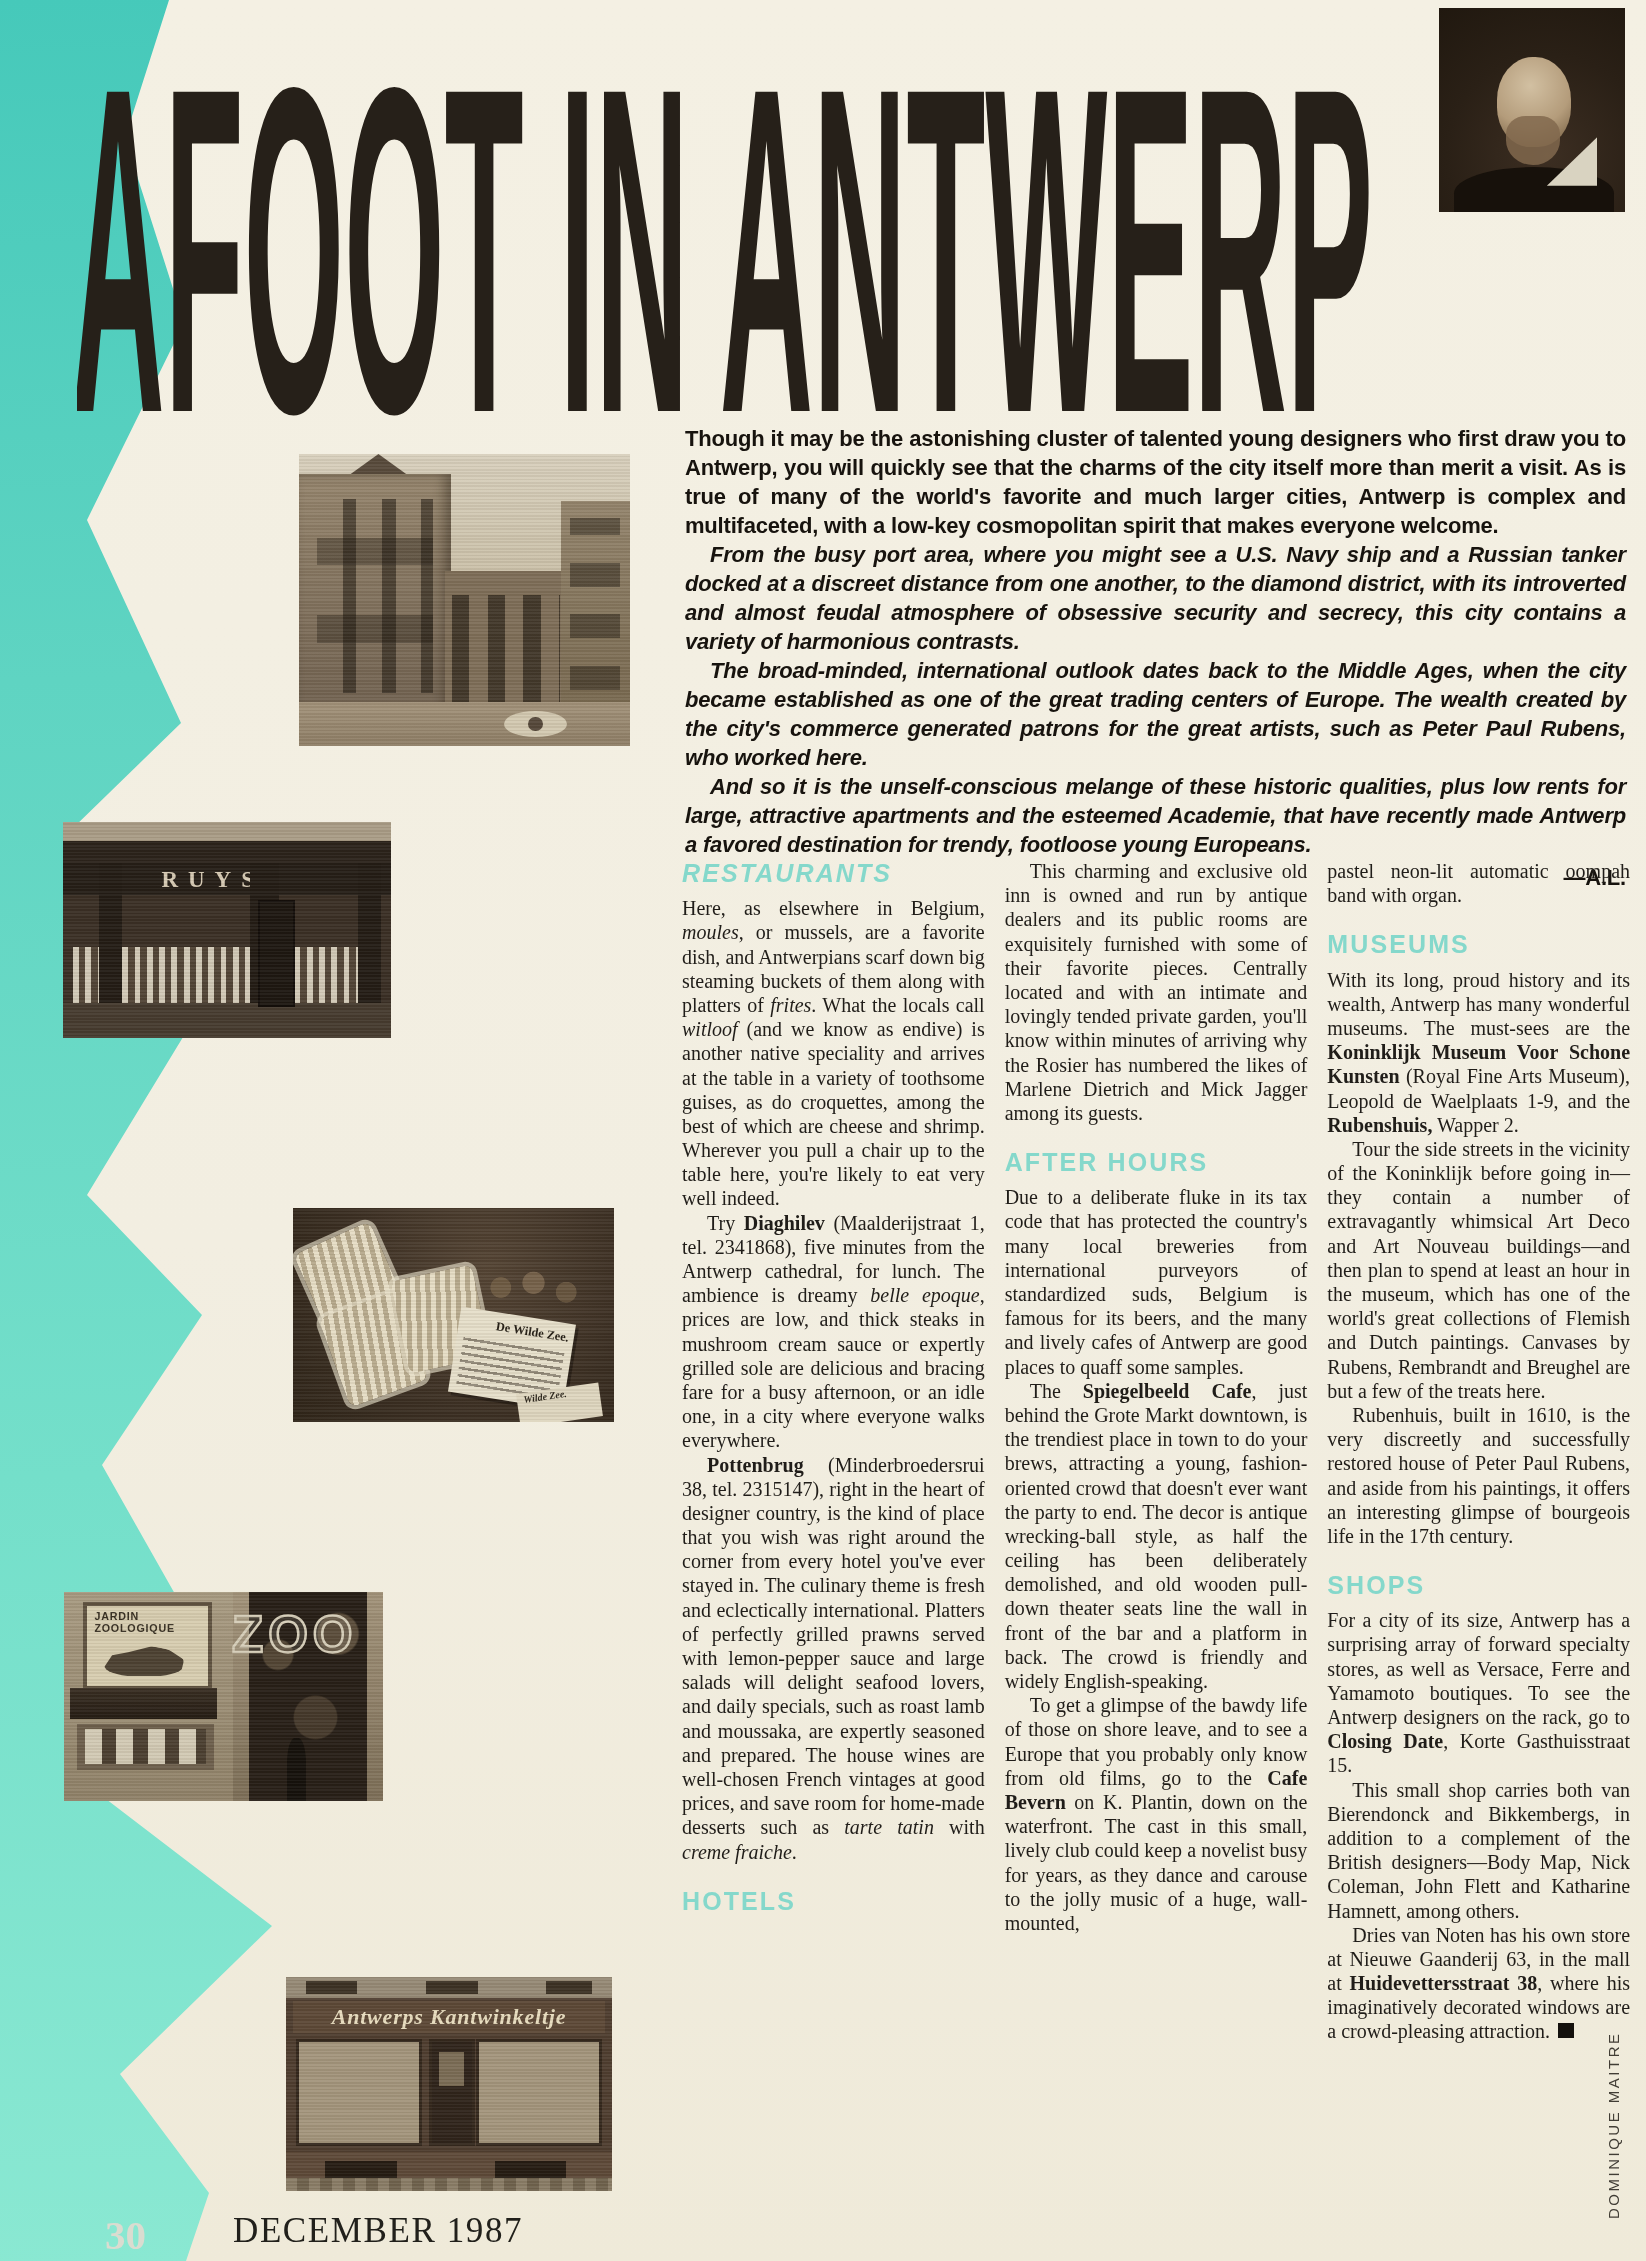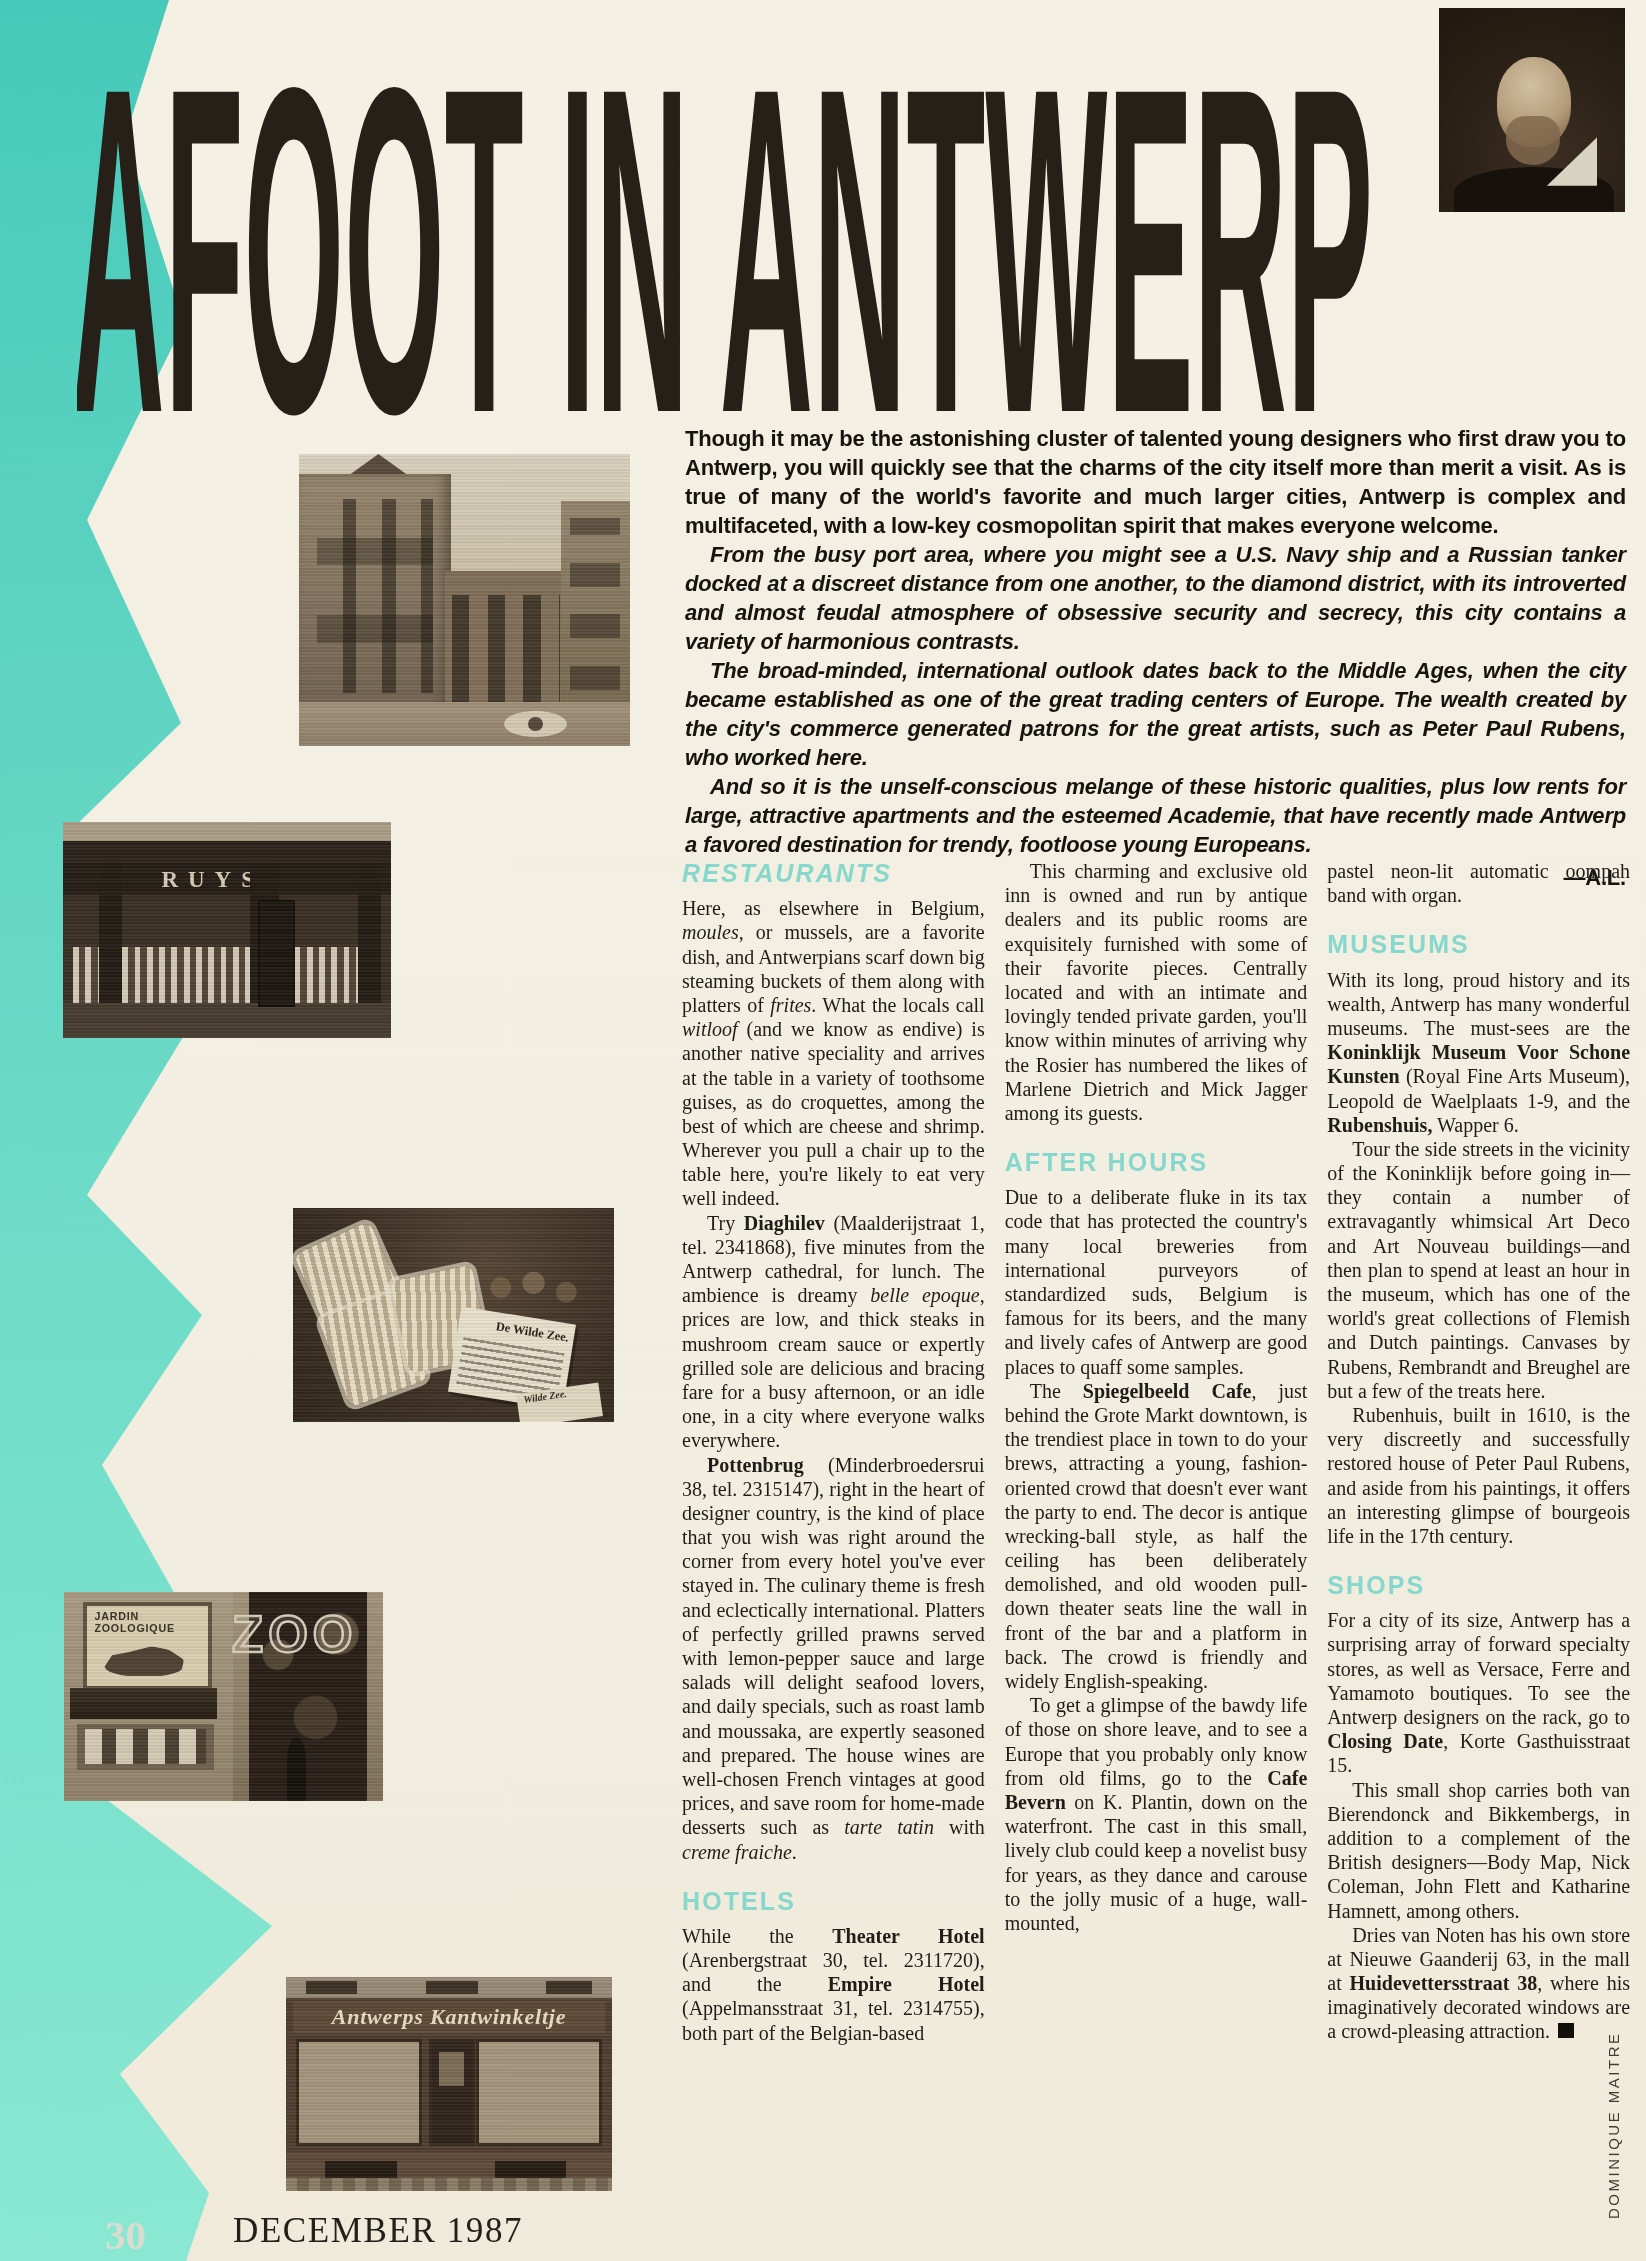--- a/index.html
+++ b/index.html
@@ -282,33 +282,32 @@
     <p class="byline">—A.L.</p>
   </div>
 
   <div class="cols">
     <div class="col">
         <div class="sec-h">RESTAURANTS</div>
         <p class=""><span>Here, as elsewhere in Belgium, </span><span class="i">moules</span><span>, or mussels, are a favorite dish, and Antwerpians scarf down big steaming buckets of them along with platters of </span><span class="i">frites</span><span>. What the locals call </span><span class="i">witloof</span><span> (and we know as endive) is another native speciality and arrives at the table in a variety of toothsome guises, as do croquettes, among the best of which are cheese and shrimp. Wherever you pull a chair up to the table here, you're likely to eat very well indeed.</span></p>
         <p class="ind"><span>Try </span><span class="b">Diaghilev</span><span> (Maalderijstraat 1, tel. 2341868), five minutes from the Antwerp cathedral, for lunch. The ambience is dreamy </span><span class="i">belle epoque</span><span>, prices are low, and thick steaks in mushroom cream sauce or expertly grilled sole are delicious and bracing fare for a busy afternoon, or an idle one, in a city where everyone walks everywhere.</span></p>
         <p class="ind"><span class="b">Pottenbrug</span><span> (Minderbroedersrui 38, tel. 2315147), right in the heart of designer country, is the kind of place that you wish was right around the corner from every hotel you've ever stayed in. The culinary theme is fresh and eclectically international. Platters of perfectly grilled prawns served with lemon-pepper sauce and large salads will delight seafood lovers, and daily specials, such as roast lamb and moussaka, are expertly seasoned and prepared. The house wines are well-chosen French vintages at good prices, and save room for home-made desserts such as </span><span class="i">tarte tatin</span><span> with </span><span class="i">creme fraiche</span><span>.</span></p>
         <div class="sec-h">HOTELS</div>
-        <p class=""><span>While the </span><span class="b">Theater Hotel</span><span> (Arenbergstraat 30, tel. 2311720), and the </span><span class="b">Empire Hotel</span><span> (Appelmansstraat 31, tel. 2314755), both part of the Belgian-based</span></p>
       </div>
     <div class="col">
         <p class="ind"><span>This charming and exclusive old inn is owned and run by antique dealers and its public rooms are exquisitely furnished with some of their favorite pieces. Centrally located and with an intimate and lovingly tended private garden, you'll know within minutes of arriving why the Rosier has numbered the likes of Marlene Dietrich and Mick Jagger among its guests.</span></p>
         <div class="sec-h">AFTER HOURS</div>
         <p class=""><span>Due to a deliberate fluke in its tax code that has protected the country's many local breweries from international purveyors of standardized suds, Belgium is famous for its beers, and the many and lively cafes of Antwerp are good places to quaff some samples.</span></p>
         <p class="ind"><span>The </span><span class="b">Spiegelbeeld Cafe</span><span>, just behind the Grote Markt downtown, is the trendiest place in town to do your brews, attracting a young, fashion-oriented crowd that doesn't ever want the party to end. The decor is antique wrecking-ball style, as half the ceiling has been deliberately demolished, and old wooden pull-down theater seats line the wall in front of the bar and a platform in back. The crowd is friendly and widely English-speaking.</span></p>
         <p class="ind"><span>To get a glimpse of the bawdy life of those on shore leave, and to see a Europe that you probably only know from old films, go to the </span><span class="b">Cafe Bevern</span><span> on K. Plantin, down on the waterfront. The cast in this small, lively club could keep a novelist busy for years, as they dance and carouse to the jolly music of a huge, wall-mounted,</span></p>
       </div>
     <div class="col">
         <p class=""><span>pastel neon-lit automatic oompah band with organ.</span></p>
         <div class="sec-h">MUSEUMS</div>
-        <p class=""><span>With its long, proud history and its wealth, Antwerp has many wonderful museums. The must-sees are the </span><span class="b">Koninklijk Museum Voor Schone Kunsten</span><span> (Royal Fine Arts Museum), Leopold de Waelplaats 1-9, and the </span><span class="b">Rubenshuis,</span><span> Wapper 6.</span></p>
+        <p class=""><span>With its long, proud history and its wealth, Antwerp has many wonderful museums. The must-sees are the </span><span class="b">Koninklijk Museum Voor Schone Kunsten</span><span> (Royal Fine Arts Museum), Leopold de Waelplaats 1-9, and the </span><span class="b">Rubenshuis,</span><span> Wapper 2.</span></p>
         <p class="ind"><span>Tour the side streets in the vicinity of the Koninklijk before going in—they contain a number of extravagantly whimsical Art Deco and Art Nouveau buildings—and then plan to spend at least an hour in the museum, which has one of the world's great collections of Flemish and Dutch paintings. Canvases by Rubens, Rembrandt and Breughel are but a few of the treats here.</span></p>
         <p class="ind"><span>Rubenhuis, built in 1610, is the very discreetly and successfully restored house of Peter Paul Rubens, and aside from his paintings, it offers an interesting glimpse of bourgeois life in the 17th century.</span></p>
         <div class="sec-h">SHOPS</div>
         <p class=""><span>For a city of its size, Antwerp has a surprising array of forward specialty stores, as well as Versace, Ferre and Yamamoto boutiques. To see the Antwerp designers on the rack, go to </span><span class="b">Closing Date</span><span>, Korte Gasthuisstraat 15.</span></p>
         <p class="ind"><span>This small shop carries both van Bierendonck and Bikkembergs, in addition to a complement of the British designers—Body Map, Nick Coleman, John Flett and Katharine Hamnett, among others.</span></p>
         <p class="ind"><span>Dries van Noten has his own store at Nieuwe Gaanderij 63, in the mall at </span><span class="b">Huidevettersstraat 38</span><span>, where his imaginatively decorated windows are a crowd-pleasing attraction.</span><span class="endmark"></span></p>
       </div>
   </div>
 
   <div class="credit">DOMINIQUE MAITRE</div>

